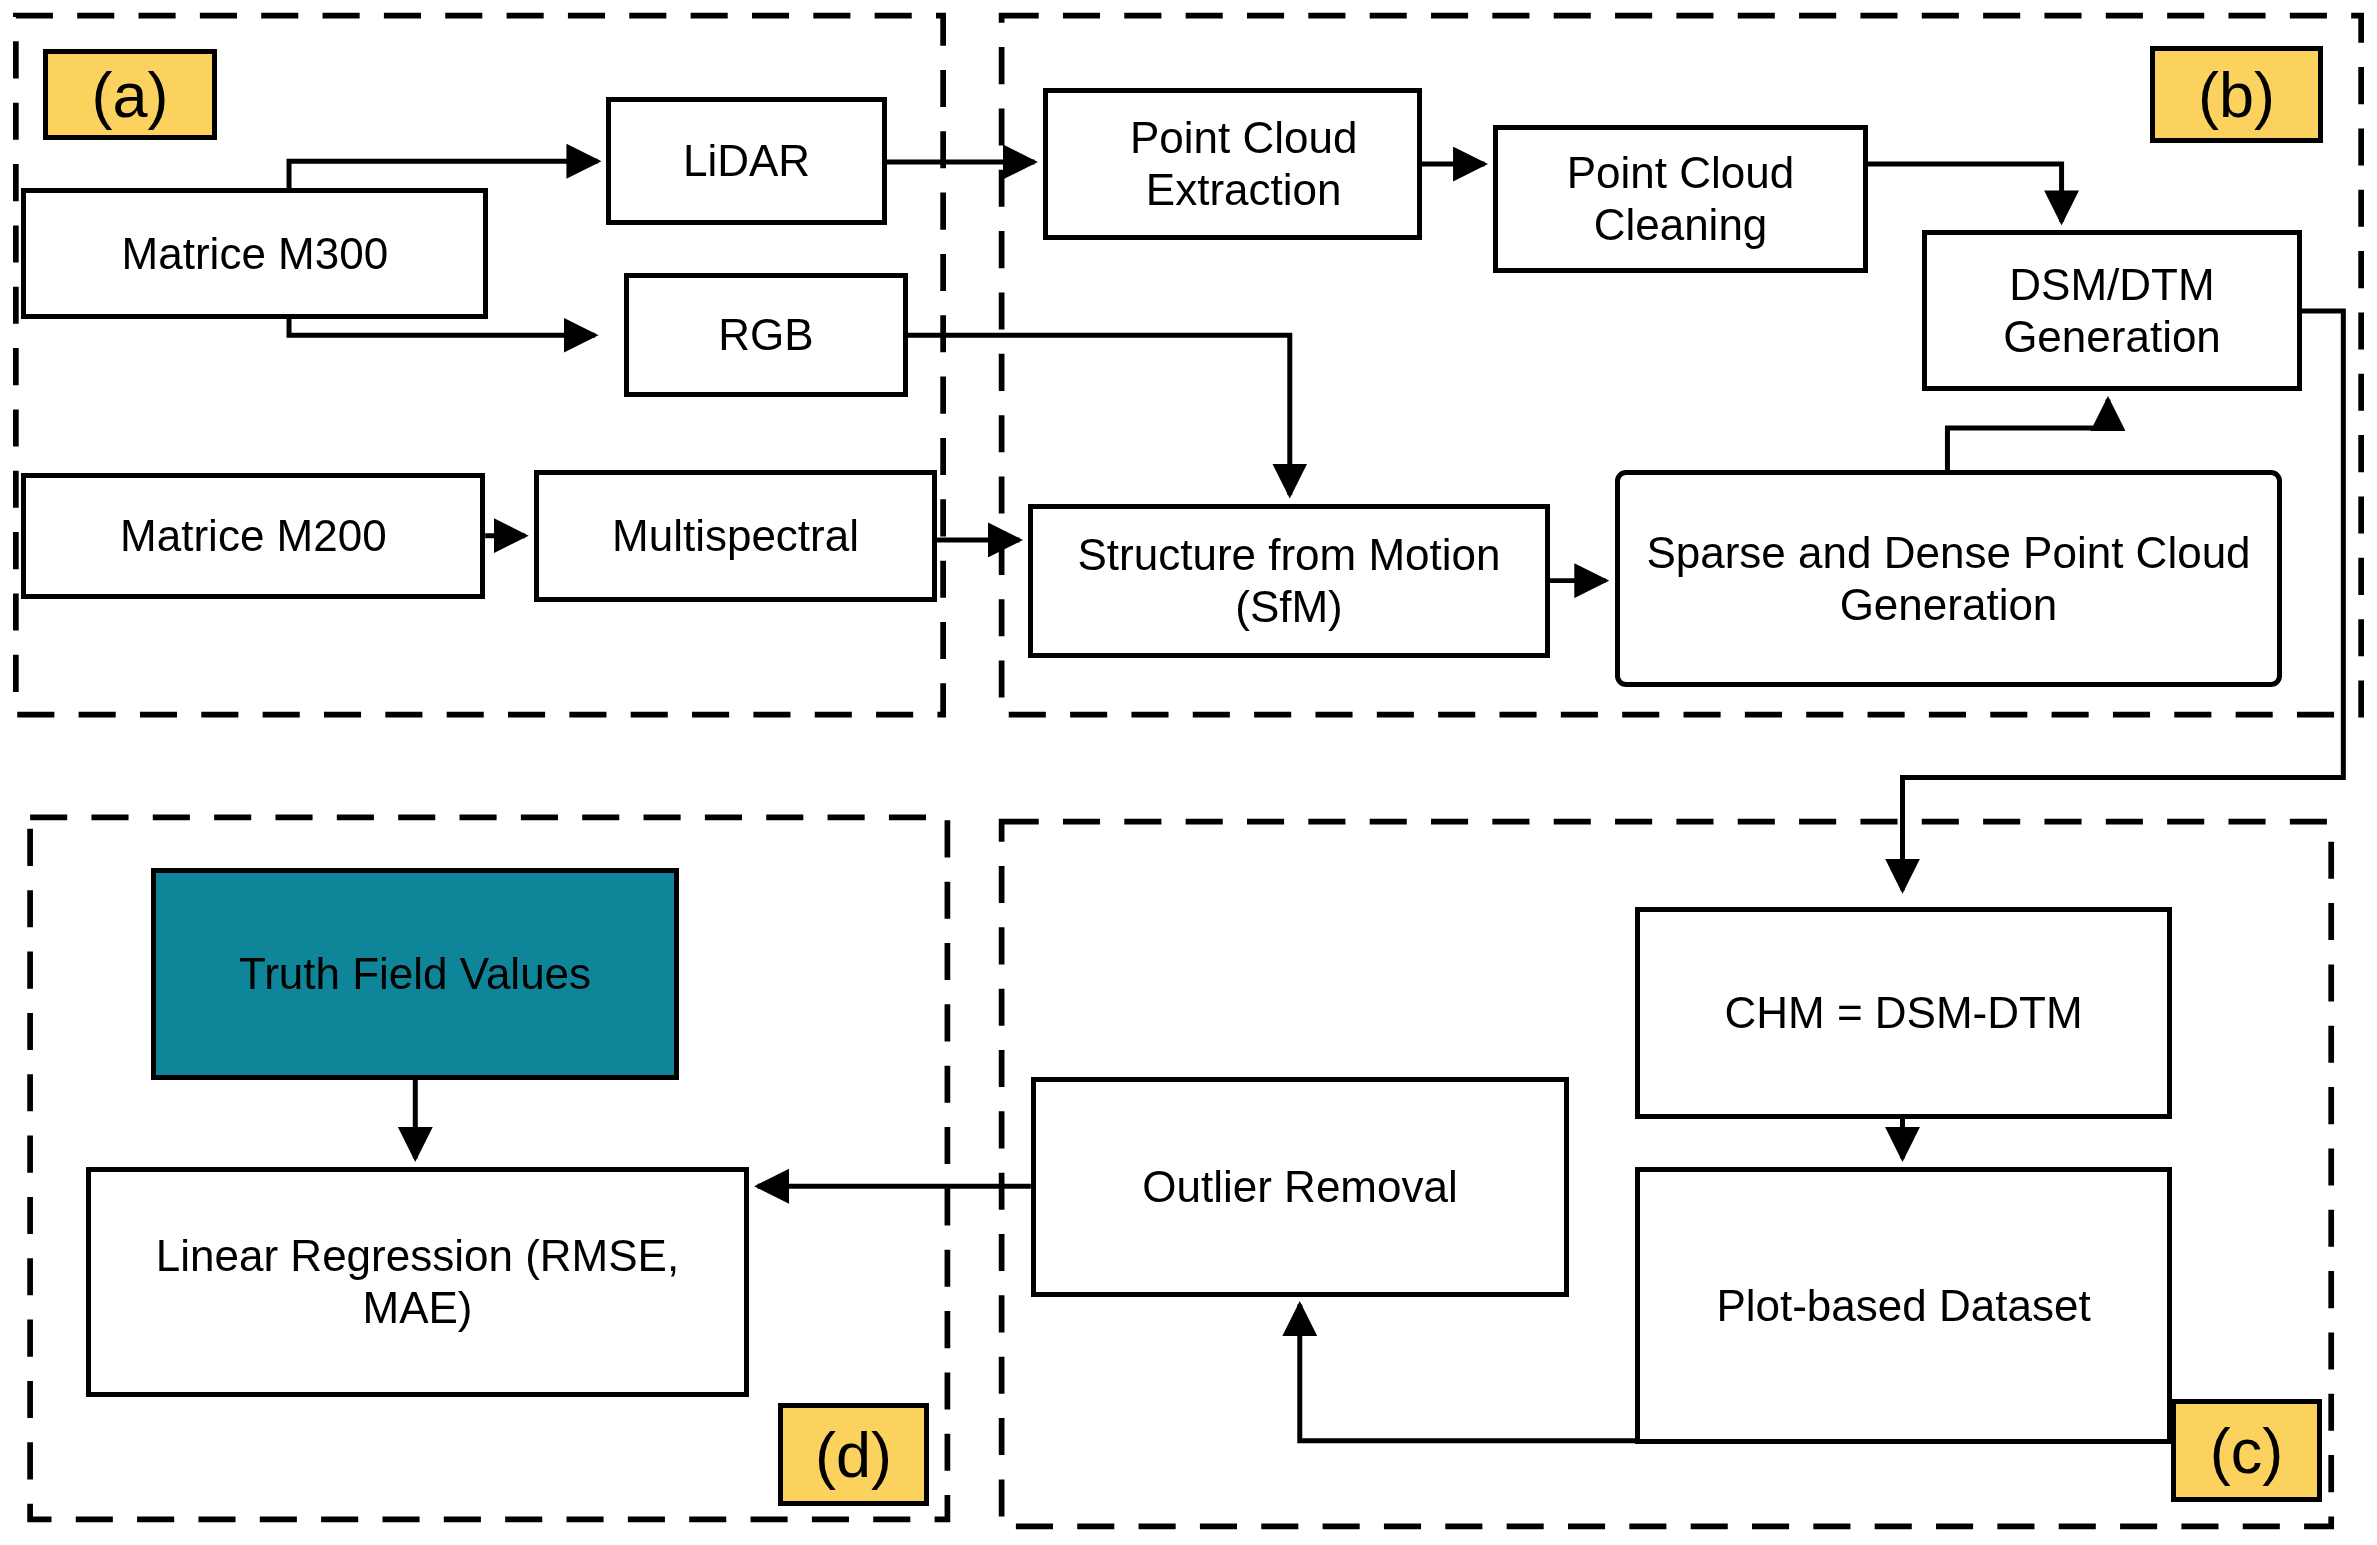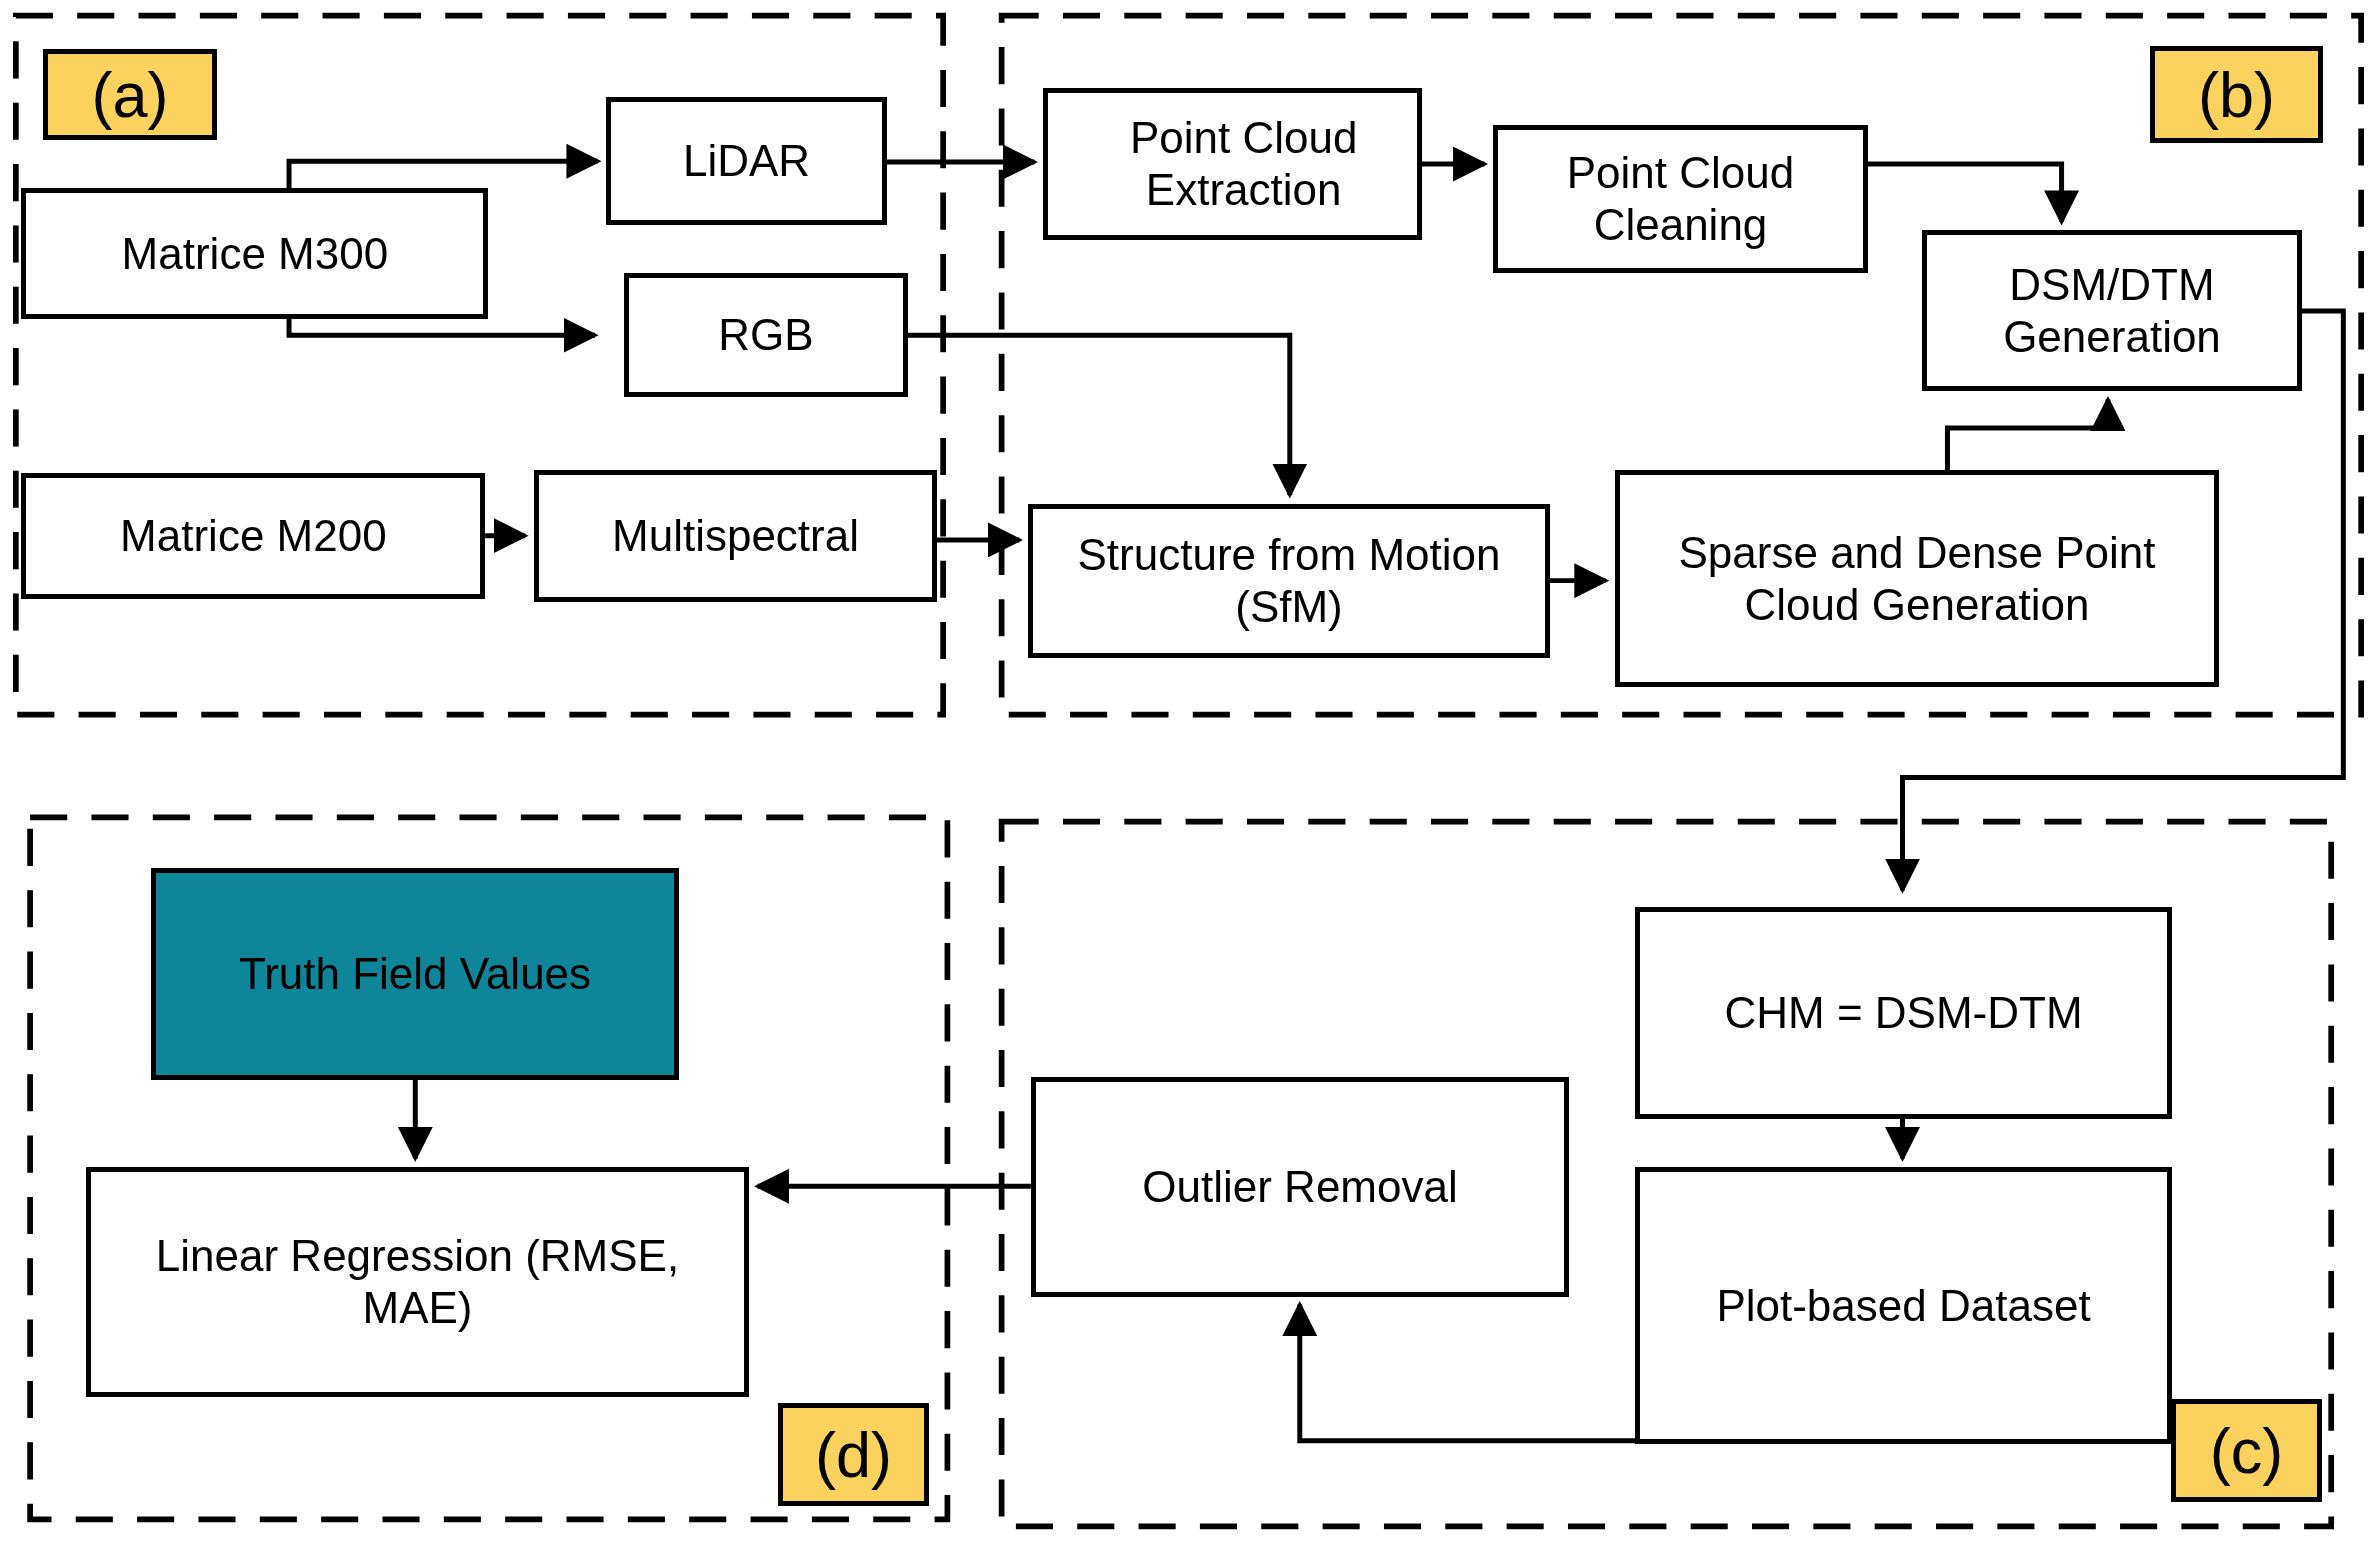--- a/index.html
+++ b/index.html
@@ -69,21 +69,21 @@
   
   #node-m300          { left: 21.4px;   top: 188px;  width: 467px; height: 131px; }
   #node-lidar         { left: 606px;  top: 97px;  width: 281px; height: 128px; }
   #node-rgb           { left: 624px;  top: 273px;  width: 284px; height: 124px; }
   #node-m200          { left: 21.4px;   top: 473px;  width: 464px; height: 126px; }
   #node-multispectral { left: 534px;  top: 470px;  width: 403px; height: 132px; }
   #node-pce           { left: 1043px; top: 88px;  width: 379px; height: 152px; padding-left: 28px; }
   #node-pcc           { left: 1493px; top: 91px;  width: 375px; height: 148px; margin-top: 34px; }
   #node-dsm           { left: 1922px; top: 230px;  width: 380px; height: 161px; }
   #node-sfm           { left: 1028px; top: 504px;  width: 522px; height: 154px; }
-  #node-sparse        { left: 1615px; top: 470px;  width: 604px; height: 217px; }
+  #node-sparse        { left: 1615px; top: 470px;  width: 667px; height: 217px; border-radius: 11px; }
   #node-chm           { left: 1635px; top: 899px; width: 537px; height: 212px; margin-top: 8px; }
   #node-plot          { left: 1635px; top: 1167px; width: 537px; height: 277px; }
   #node-outlier       { left: 1031px; top: 1077px; width: 538px; height: 220px; }
   #node-truth         { left: 151px;  top: 868px; width: 528px; height: 212px; background: var(--teal); }
   #node-linreg        { left: 86px;  top: 1167px; width: 663px; height: 230px; }
   #label-a { left: 43px;   top: 49px;   width: 174px; height: 91px; }
   #label-b { left: 2150px; top: 46px;   width: 173px; height: 97px; }
   #label-c { left: 2171px; top: 1399px; width: 151px; height: 103px; }
   #label-d { left: 778px; top: 1403px; width: 151px; height: 103px; }
 </style>

